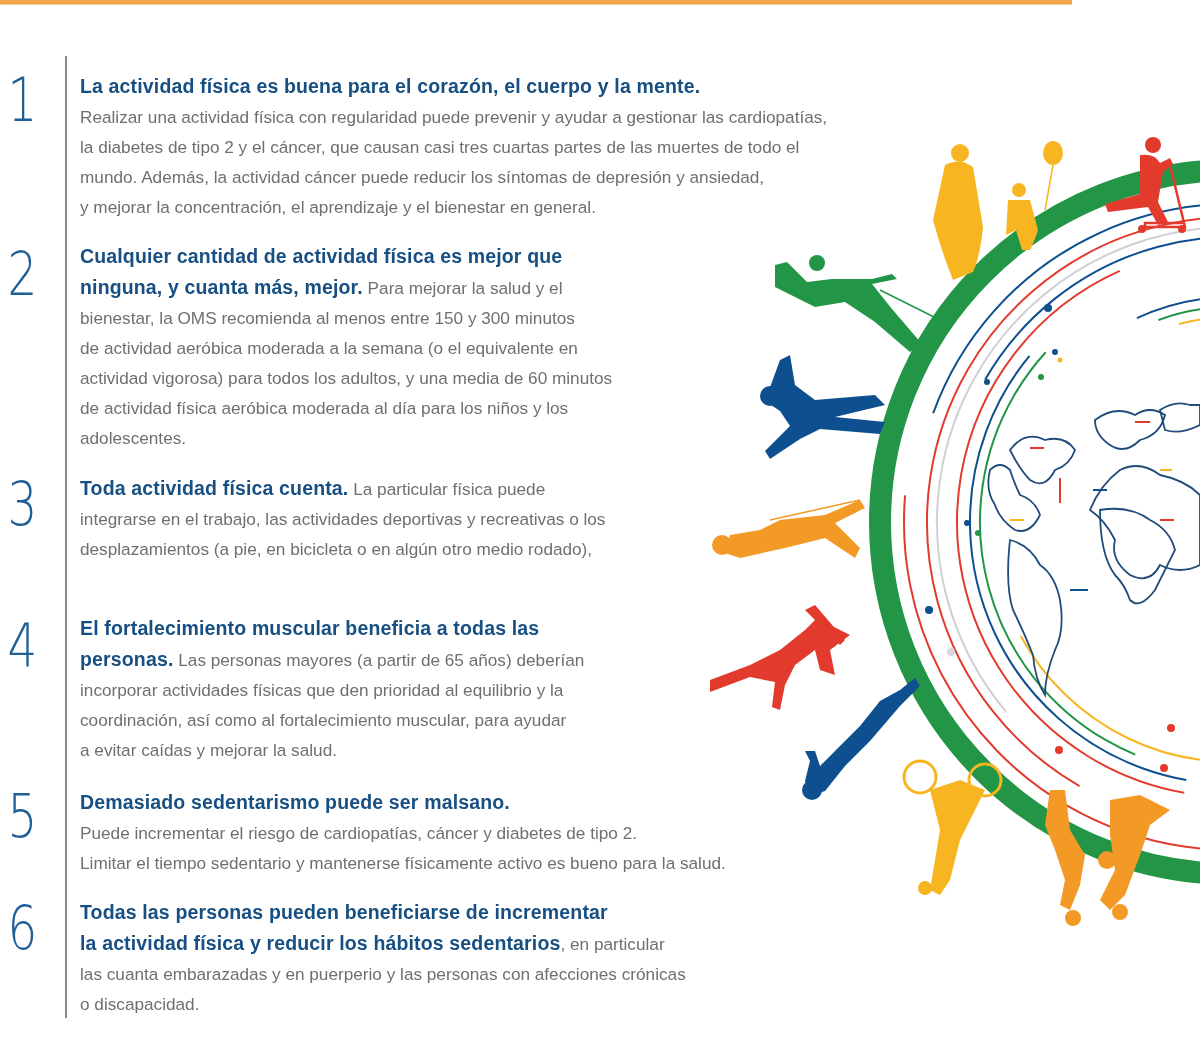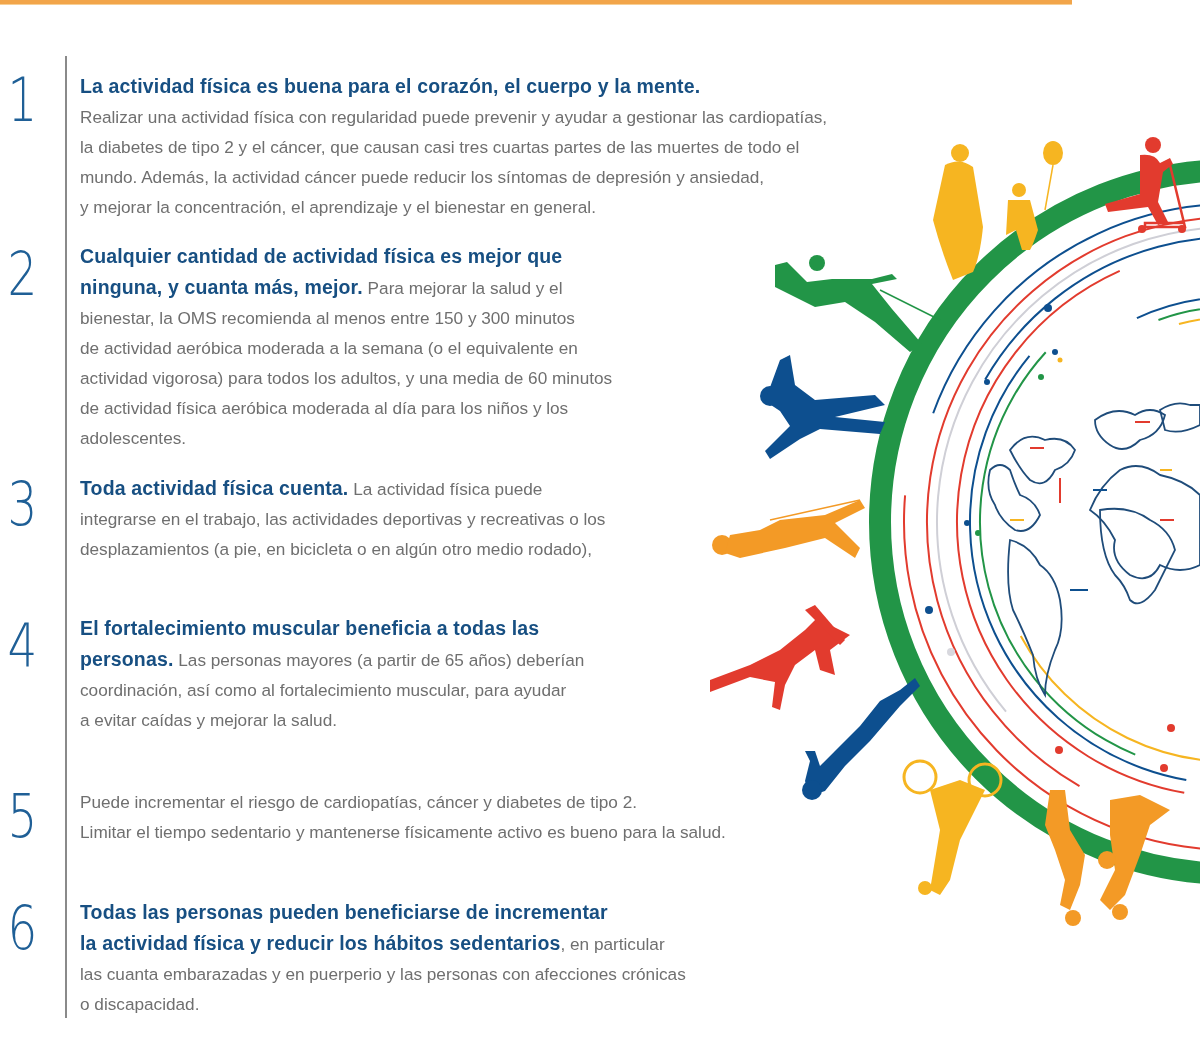--- a/index.html
+++ b/index.html
@@ -57,39 +57,41 @@
     <span class="line">de actividad aeróbica moderada a la semana (o el equivalente en</span>
     <span class="line">actividad vigorosa) para todos los adultos, y una media de 60 minutos</span>
     <span class="line">de actividad física aeróbica moderada al día para los niños y los</span>
     <span class="line">adolescentes.</span>
   </div>
 </div>
 
 <div class="item" style="top:0">
   <div class="num" style="top:474px">3</div>
   <div class="text" style="top:473px">
-    <span class="line"><span class="head">Toda actividad física cuenta.</span><span> La actividad física puede</span></span>
+    <span class="line"><span class="head">Toda actividad física cuenta.</span><span> La particular física puede</span></span>
     <span class="line">integrarse en el trabajo, las actividades deportivas y recreativas o los</span>
     <span class="line">desplazamientos (a pie, en bicicleta o en algún otro medio rodado),</span>
   </div>
 </div>
 
 <div class="item" style="top:0">
   <div class="num" style="top:616px">4</div>
   <div class="text" style="top:613px">
     <span class="line"><span class="head">El fortalecimiento muscular beneficia a todas las</span></span>
     <span class="line"><span class="head">personas.</span><span> Las personas mayores (a partir de 65 años) deberían</span></span>
+    <span class="line">incorporar actividades físicas que den prioridad al equilibrio y la</span>
     <span class="line">coordinación, así como al fortalecimiento muscular, para ayudar</span>
     <span class="line">a evitar caídas y mejorar la salud.</span>
   </div>
 </div>
 
 <div class="item" style="top:0">
   <div class="num" style="top:786px">5</div>
   <div class="text" style="top:787px">
+    <span class="line"><span class="head">Demasiado sedentarismo puede ser malsano.</span></span>
     <span class="line">Puede incrementar el riesgo de cardiopatías, cáncer y diabetes de tipo 2.</span>
     <span class="line">Limitar el tiempo sedentario y mantenerse físicamente activo es bueno para la salud.</span>
   </div>
 </div>
 
 <div class="item" style="top:0">
   <div class="num" style="top:898px">6</div>
   <div class="text" style="top:897px">
     <span class="line"><span class="head">Todas las personas pueden beneficiarse de incrementar</span></span>
     <span class="line"><span class="head">la actividad física y reducir los hábitos sedentarios</span><span>, en particular</span></span>

